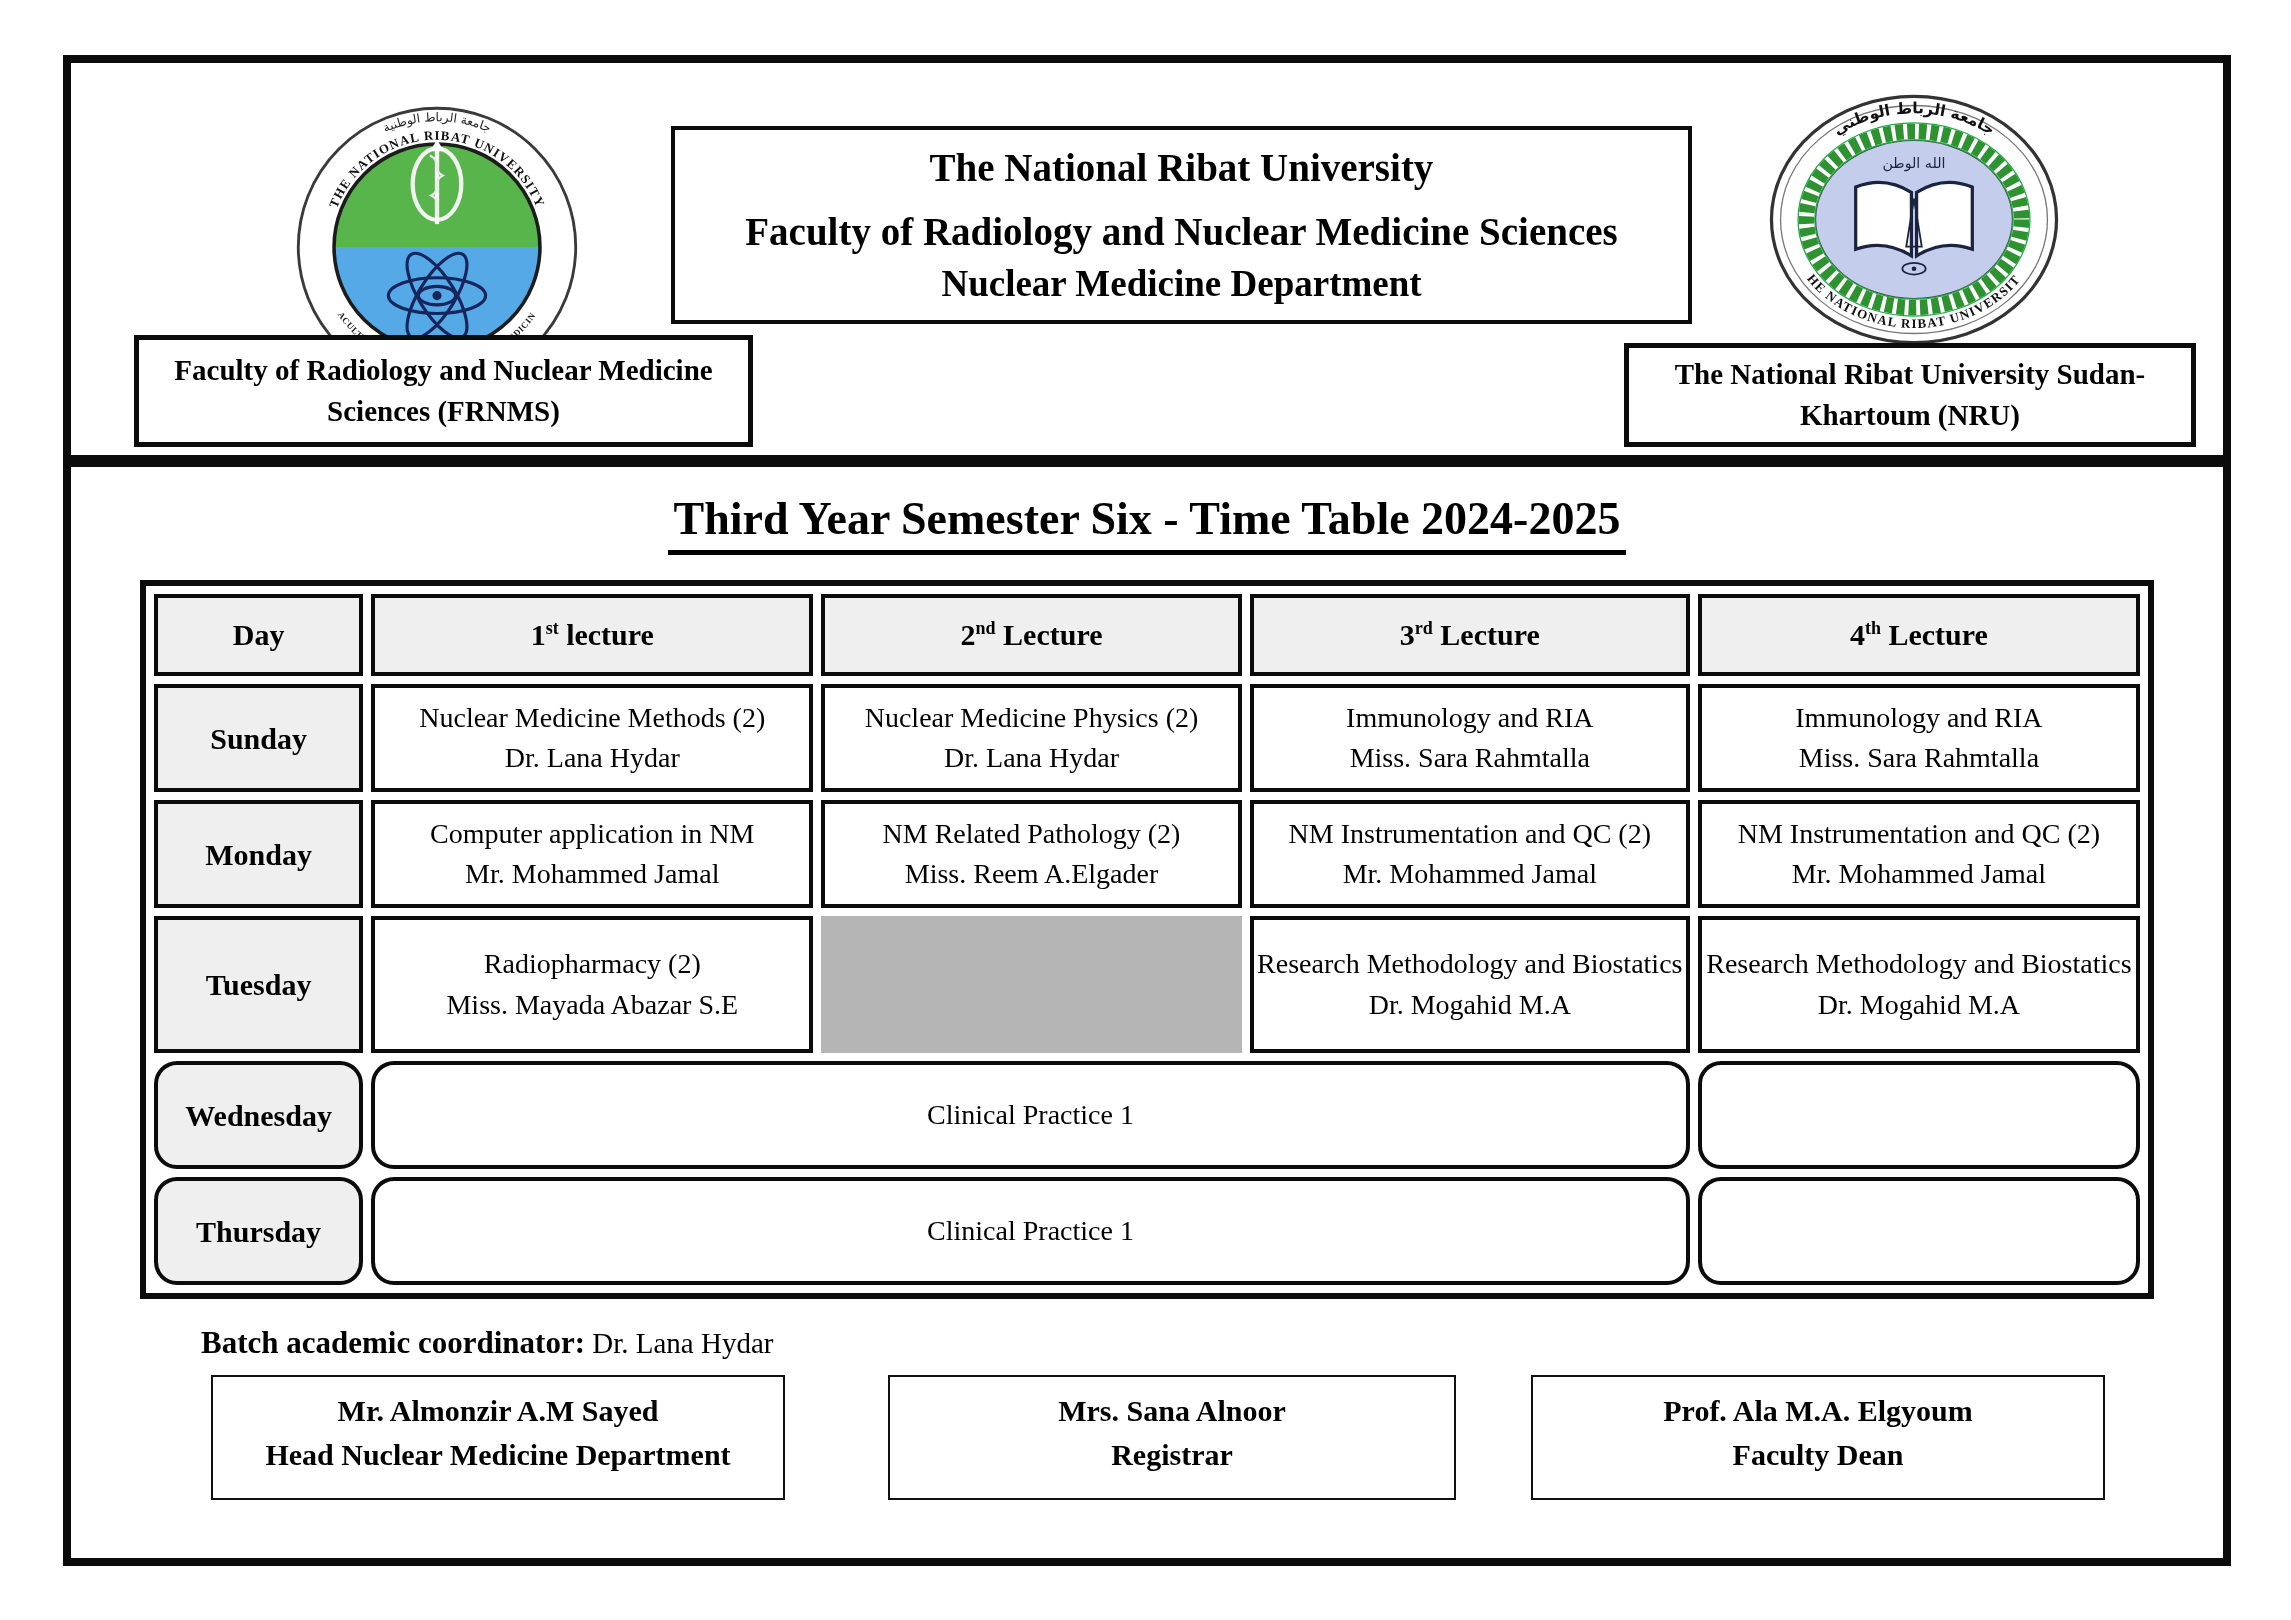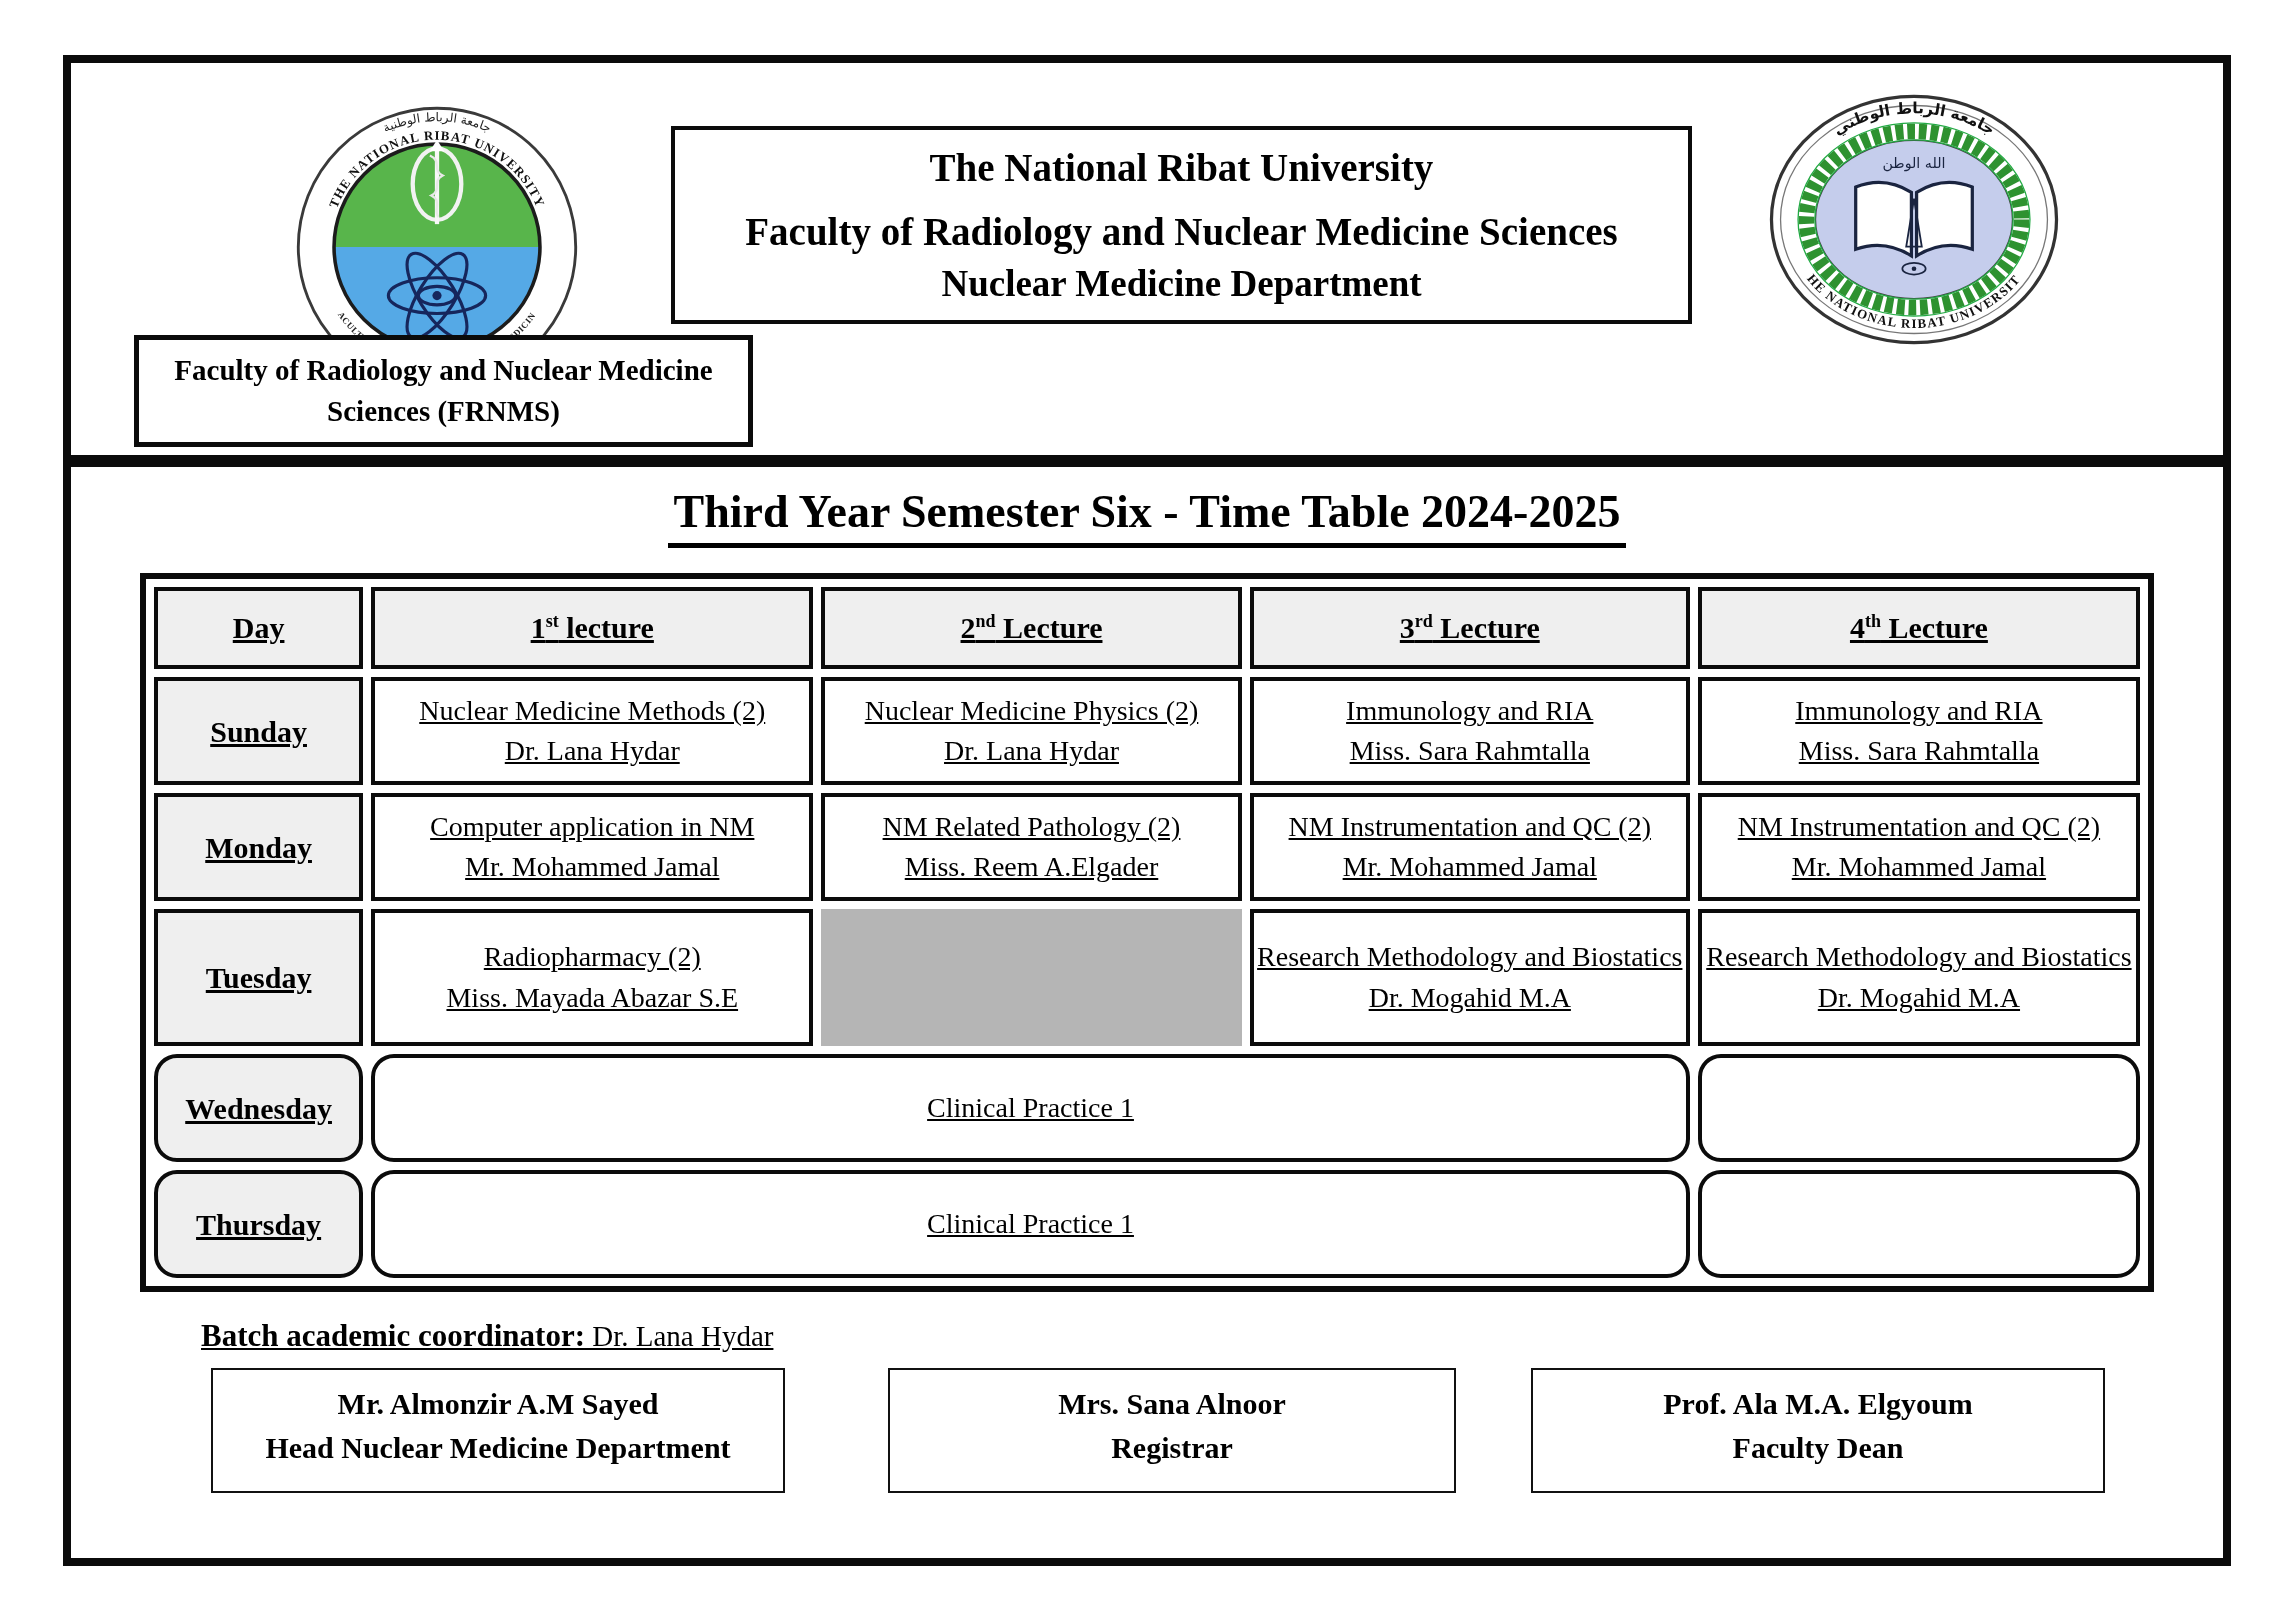--- a/index.html
+++ b/index.html
@@ -26,21 +26,21 @@
   .center-box .l2 { font-size:39px;margin-top:12px; }
   .center-box .l3 { font-size:37px; }
   .sub-box {
     position:absolute; border:5.9px solid #0b0b0b; display:flex; flex-direction:column;
     align-items:center; justify-content:center; text-align:center;
     font-weight:bold; font-size:29px; line-height:1.4; background:#fff;
   }
   .sub-box.left  { left:63px;  top:272px; width:619px; height:112px; }
   .sub-box.right { left:1553px; top:280px; width:572px; height:104px; }
   
-  .body-section { padding:18px 69px 0 69px;text-decoration:underline; }
+  .body-section { padding:25px 69px 0 69px; }
   .page-title-wrap { text-align:center; }
   .page-title {
     display:inline-block; font-weight:bold; font-size:46px;
     border-bottom:5.9px solid #000; padding:0 5.9px 4.9px 5.9px;
   }
   table.tt {
     width:100%; border-collapse:separate; border-spacing:8.8px;
     border:6.9px solid #0b0b0b; margin-top:25.5px; background:#fff;
   }
   .tt th, .tt td {
@@ -139,20 +139,24 @@
       </text>
       <text font-size="10" font-weight="bold" fill="#111" letter-spacing="1" font-family="Liberation Serif, serif">
         <textPath href="#arcBR" startOffset="50%" text-anchor="middle">THE NATIONAL RIBAT UNIVERSITY</textPath>
       </text>
     </svg>
 
     <div class="sub-box left">
       <div>Faculty of Radiology and Nuclear Medicine</div>
       <div>Sciences (FRNMS)</div>
     </div>
+    <div class="sub-box right">
+      <div>The National Ribat University Sudan-</div>
+      <div>Khartoum (NRU)</div>
+    </div>
   </div>
 
   <div class="body-section">
 
     <div class="page-title-wrap">
       <span class="page-title">Third Year Semester Six - Time Table 2024-2025</span>
     </div>
 
     <table class="tt">
       <colgroup>

